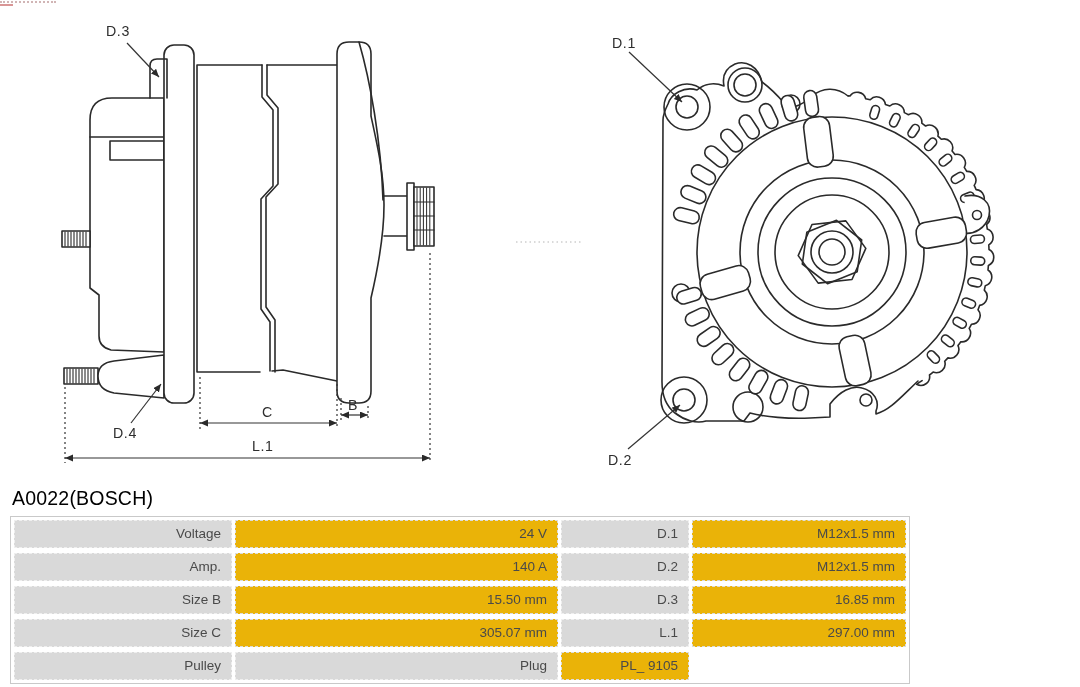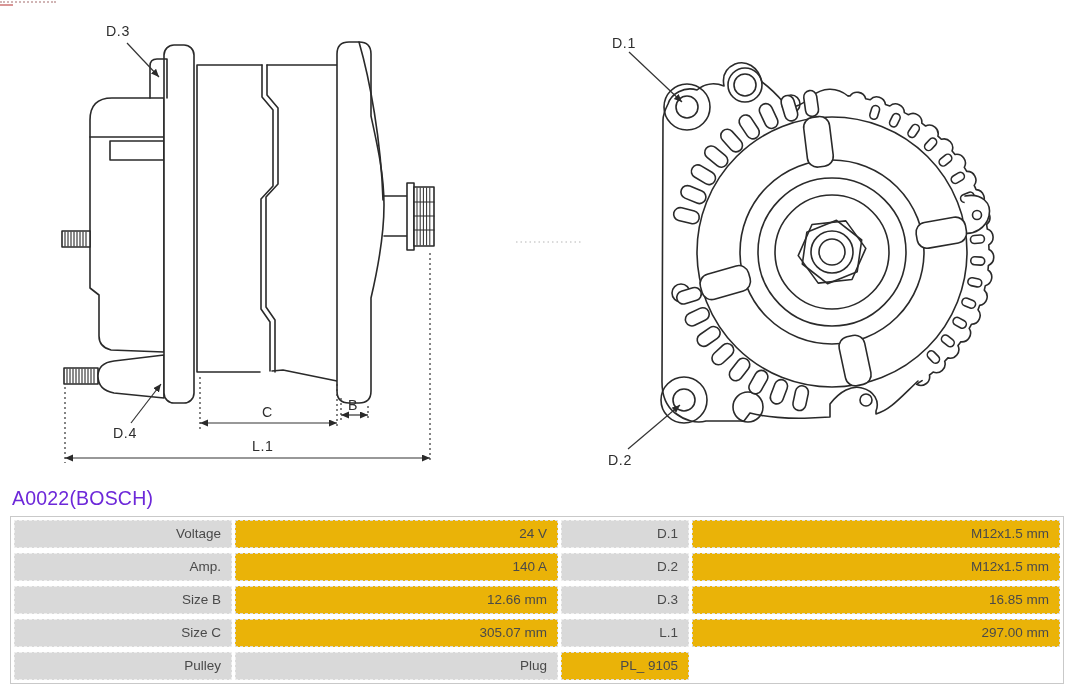--- a/index.html
+++ b/index.html
@@ -6,21 +6,21 @@
   body{width:1080px;height:687px;position:relative;overflow:hidden;
        font-family:"Liberation Sans",sans-serif;}
   #dwg{position:absolute;left:0;top:0;}
   .dim-label{font-size:14.2px;fill:#2e2e2e;letter-spacing:.6px;}
   #corner-artifact{position:absolute;left:0;top:1px;width:56px;height:0;
        border-top:2px dotted #c9a9a9;opacity:.85;}
   #corner-artifact-red{position:absolute;left:0;top:4px;width:13px;height:2px;
        background:#c05050;opacity:.6;}
   #part-title{position:absolute;left:12px;top:487px;font-size:19.5px;
        letter-spacing:.2px;}
-  #spec-table{position:absolute;left:10px;top:516px;width:1054px;
+  #spec-table{position:absolute;left:10px;top:516px;width:900px;
        border:1px solid #c9c9c9;background:#fff;padding:3px;
        display:grid;grid-template-columns:218px 323px 128px 1fr;
        column-gap:3px;row-gap:5px;box-sizing:border-box;}
   .cell{font-size:13.5px;line-height:16px;padding:5px 10px 5px 4px;
        text-align:right;color:#4a4a4a;box-sizing:border-box;}
   .th{background:#d9d9d9;border:1px dashed #efefef;}
   .td{background:#eab308;border:1px dashed #dcdcdc;}
 </style>
 </head>
 <body>
@@ -183,35 +183,35 @@
     <circle cx="832" cy="252" r="13"></circle>
   </g>
   <g stroke="#333" stroke-width="1.2" fill="none">
     <line x1="629" y1="52" x2="682" y2="102" marker-end="url(#arrE)"></line>
     <line x1="628" y1="449" x2="680" y2="405" marker-end="url(#arrE)"></line>
   </g>
   <text class="dim-label" x="612" y="48">D.1</text>
   <text class="dim-label" x="608" y="465">D.2</text>
 </svg>
 
-<div id="part-title" style="color: #6d28d9;">A0022(BOSCH)</div>
+<div id="part-title" style="color: #000000;">A0022(BOSCH)</div>
 
 <div id="spec-table">
   <div class="cell th">Voltage</div>
   <div class="cell td">24 V</div>
   <div class="cell th">D.1</div>
   <div class="cell td">M12x1.5 mm</div>
 
   <div class="cell th">Amp.</div>
   <div class="cell td">140 A</div>
   <div class="cell th">D.2</div>
   <div class="cell td">M12x1.5 mm</div>
 
   <div class="cell th">Size B</div>
-  <div class="cell td">12.66 mm</div>
+  <div class="cell td">15.50 mm</div>
   <div class="cell th">D.3</div>
   <div class="cell td">16.85 mm</div>
 
   <div class="cell th">Size C</div>
   <div class="cell td">305.07 mm</div>
   <div class="cell th">L.1</div>
   <div class="cell td">297.00 mm</div>
 
   <div class="cell th">Pulley</div>
   <div class="cell th">Plug</div>

